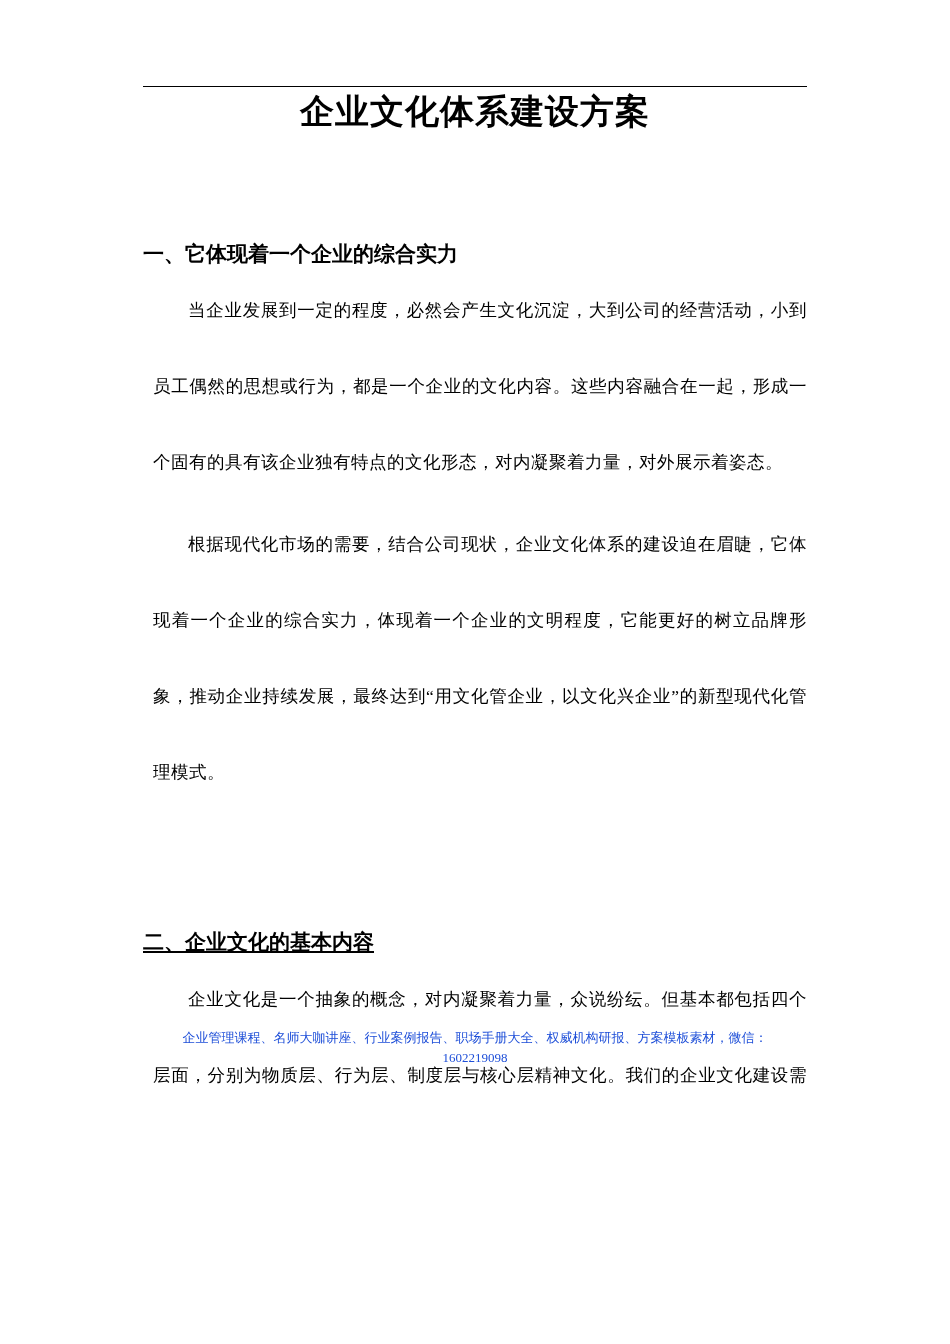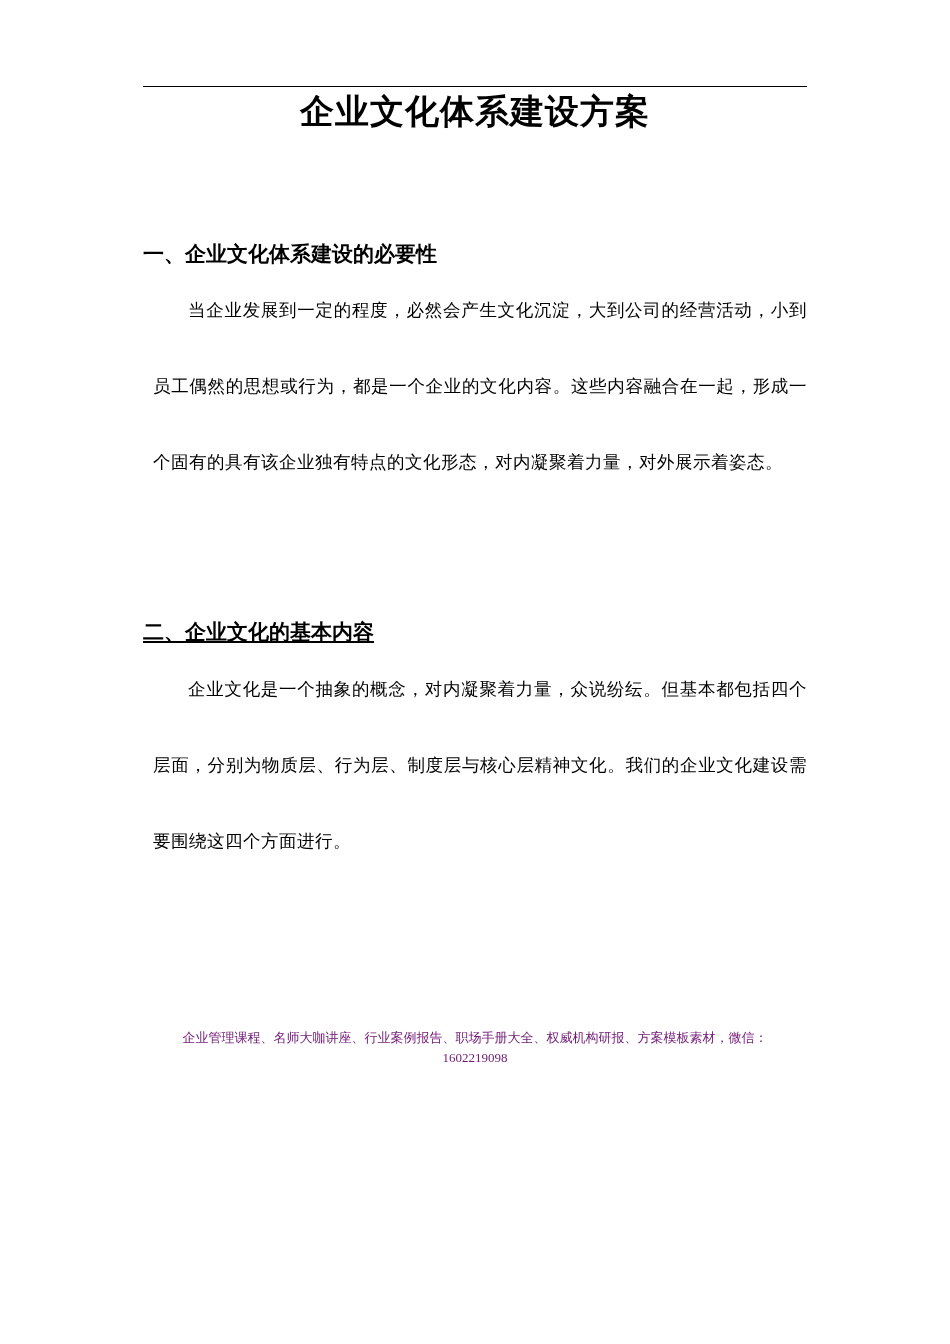--- a/index.html
+++ b/index.html
@@ -61,40 +61,41 @@
     text-indent: 2em;
   }
   .footer {
     position: absolute;
     left: 0;
     right: 0;
     bottom: 66px;
     text-align: center;
     font-size: 13px;
     line-height: 20px;
-    color: #701a75;
+    color: #1d4ed8;
   }
   .footer div {
     margin: 0;
   }
 </style>
 </head>
 <body>
 
 <div class="page">
 
   <div class="header-rule"></div>
 
   <h1 class="doc-title">企业文化体系建设方案</h1>
 
   <div class="content">
 
     <div class="section section-1">
-      <h2 class="section-heading">一、企业文化体系建设的必要性</h2>
+      <h2 class="section-heading">一、它体现着一个企业的综合实力</h2>
       <p class="body-para">当企业发展到一定的程度，必然会产生文化沉淀，大到公司的经营活动，小到员工偶然的思想或行为，都是一个企业的文化内容。这些内容融合在一起，形成一个固有的具有该企业独有特点的文化形态，对内凝聚着力量，对外展示着姿态。</p>
+      <p class="body-para">根据现代化市场的需要，结合公司现状，企业文化体系的建设迫在眉睫，它体现着一个企业的综合实力，体现着一个企业的文明程度，它能更好的树立品牌形象，推动企业持续发展，最终达到“用文化管企业，以文化兴企业”的新型现代化管理模式。</p>
     </div>
 
     <div class="section section-2">
       <h2 class="section-heading">二、企业文化的基本内容</h2>
       <p class="body-para">企业文化是一个抽象的概念，对内凝聚着力量，众说纷纭。但基本都包括四个层面，分别为物质层、行为层、制度层与核心层精神文化。我们的企业文化建设需要围绕这四个方面进行。</p>
     </div>
 
   </div>
 
   <div class="footer">

